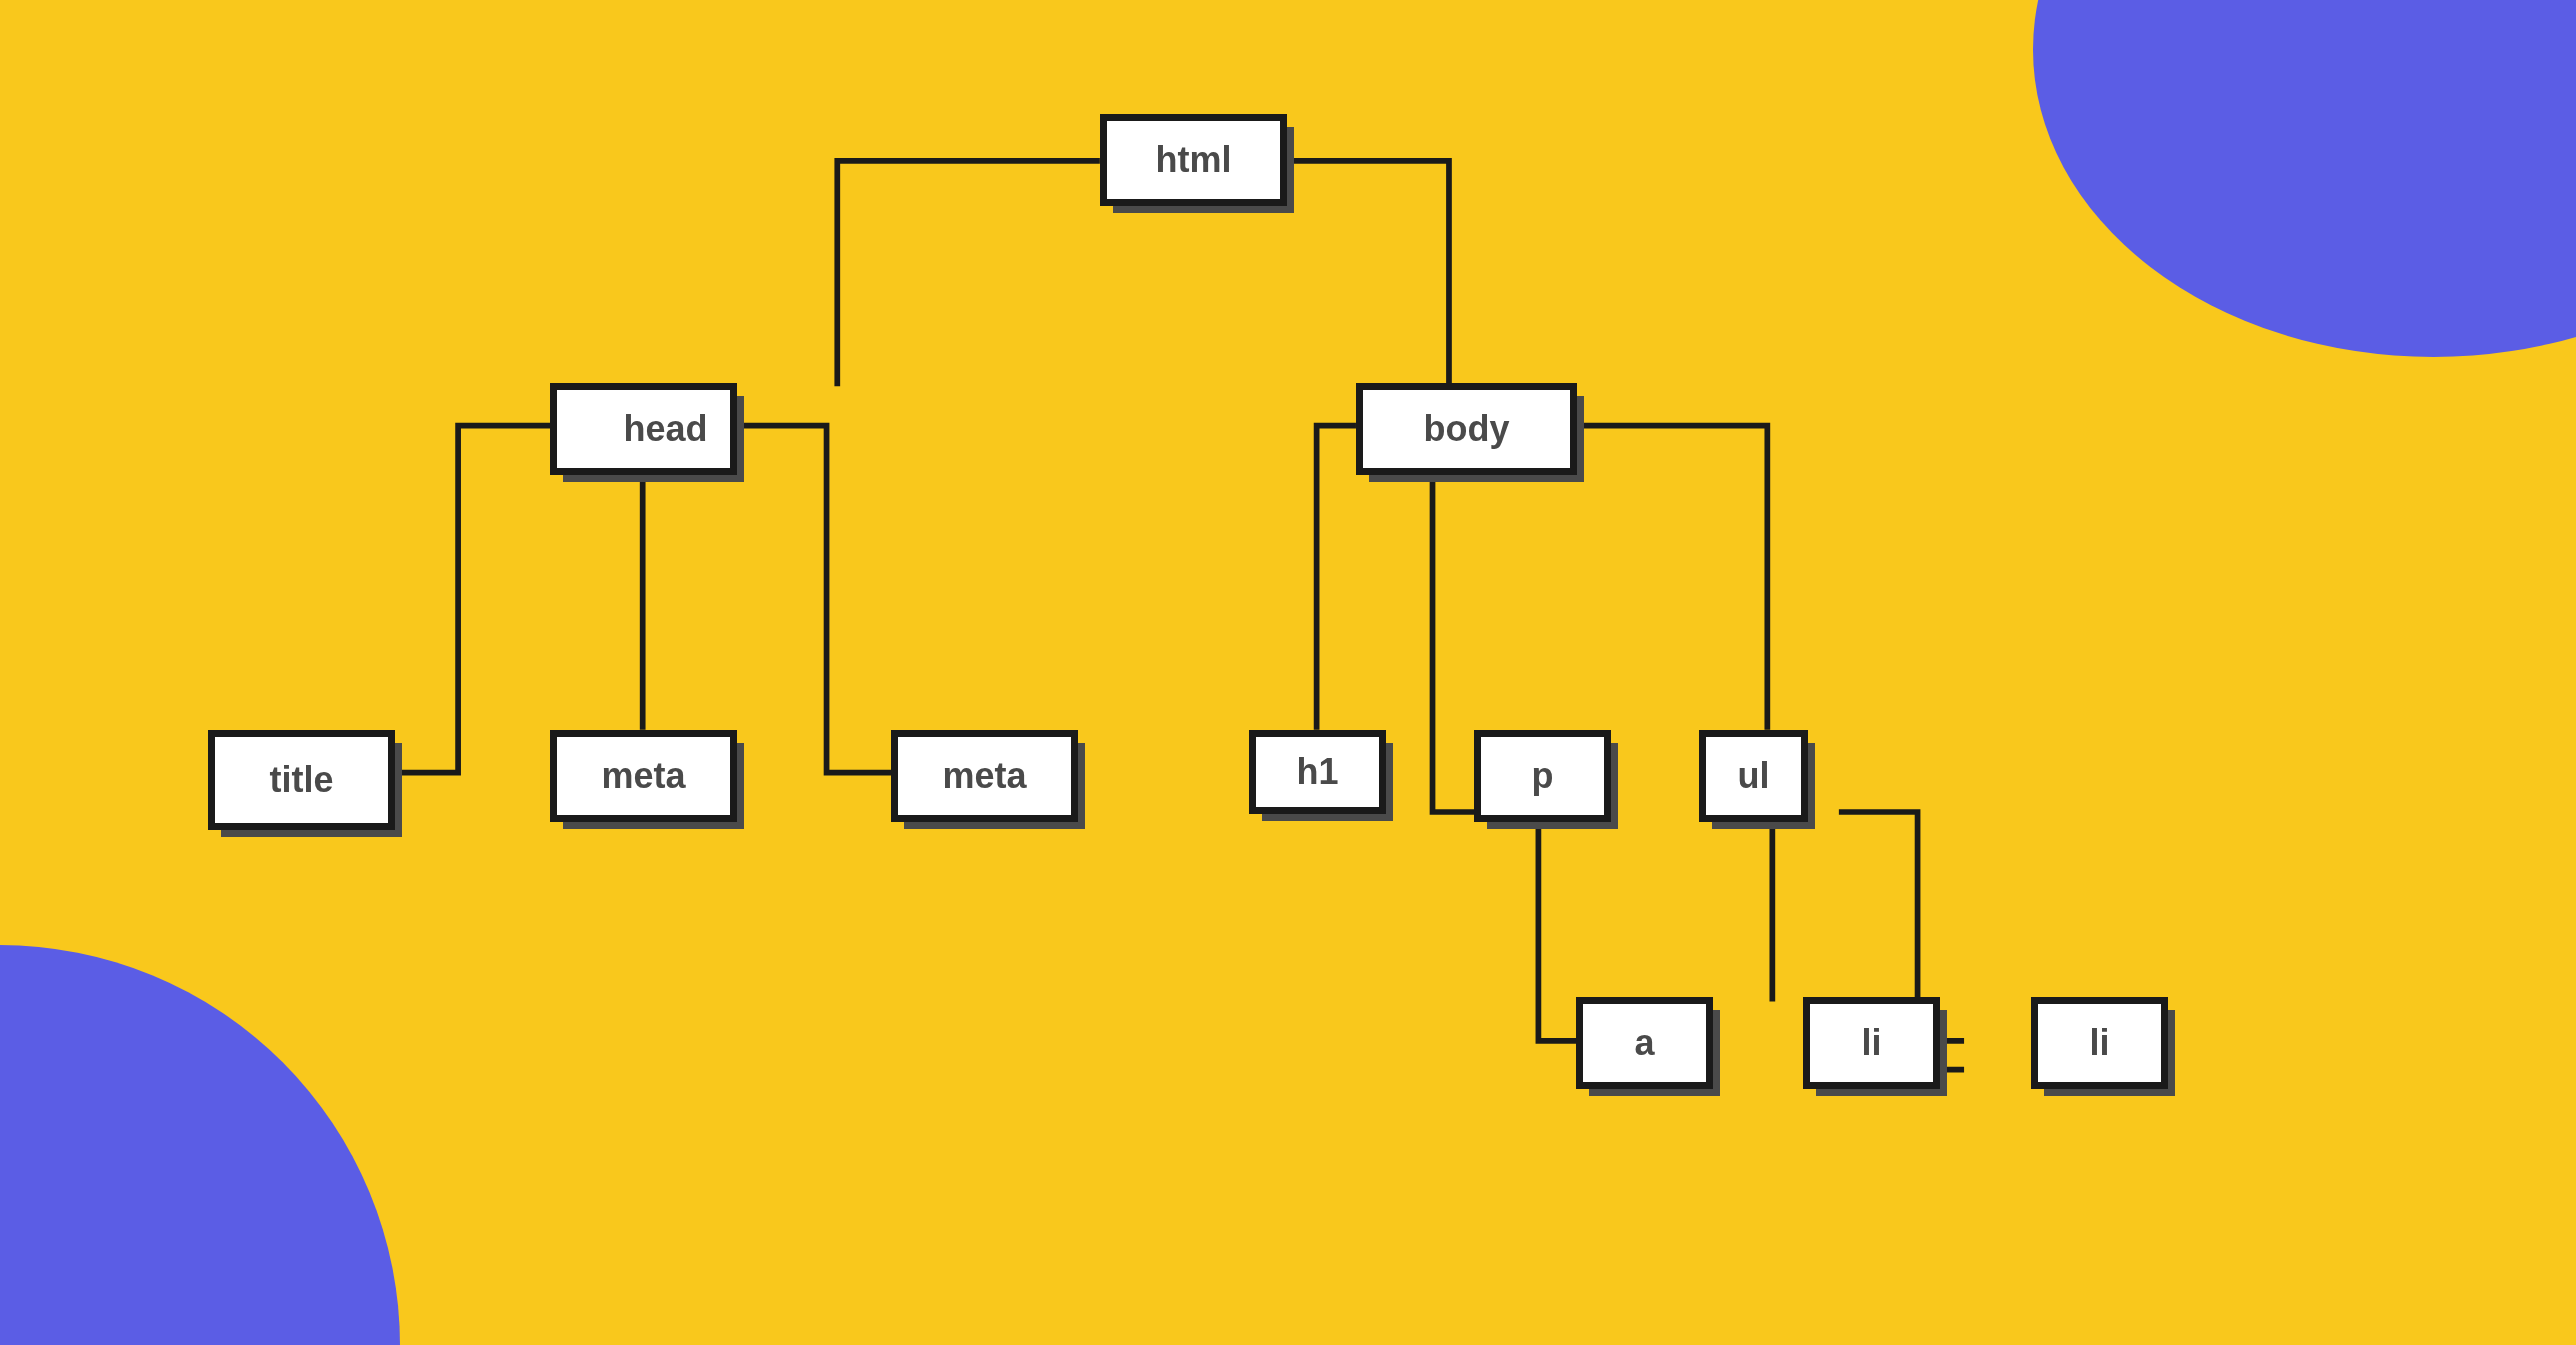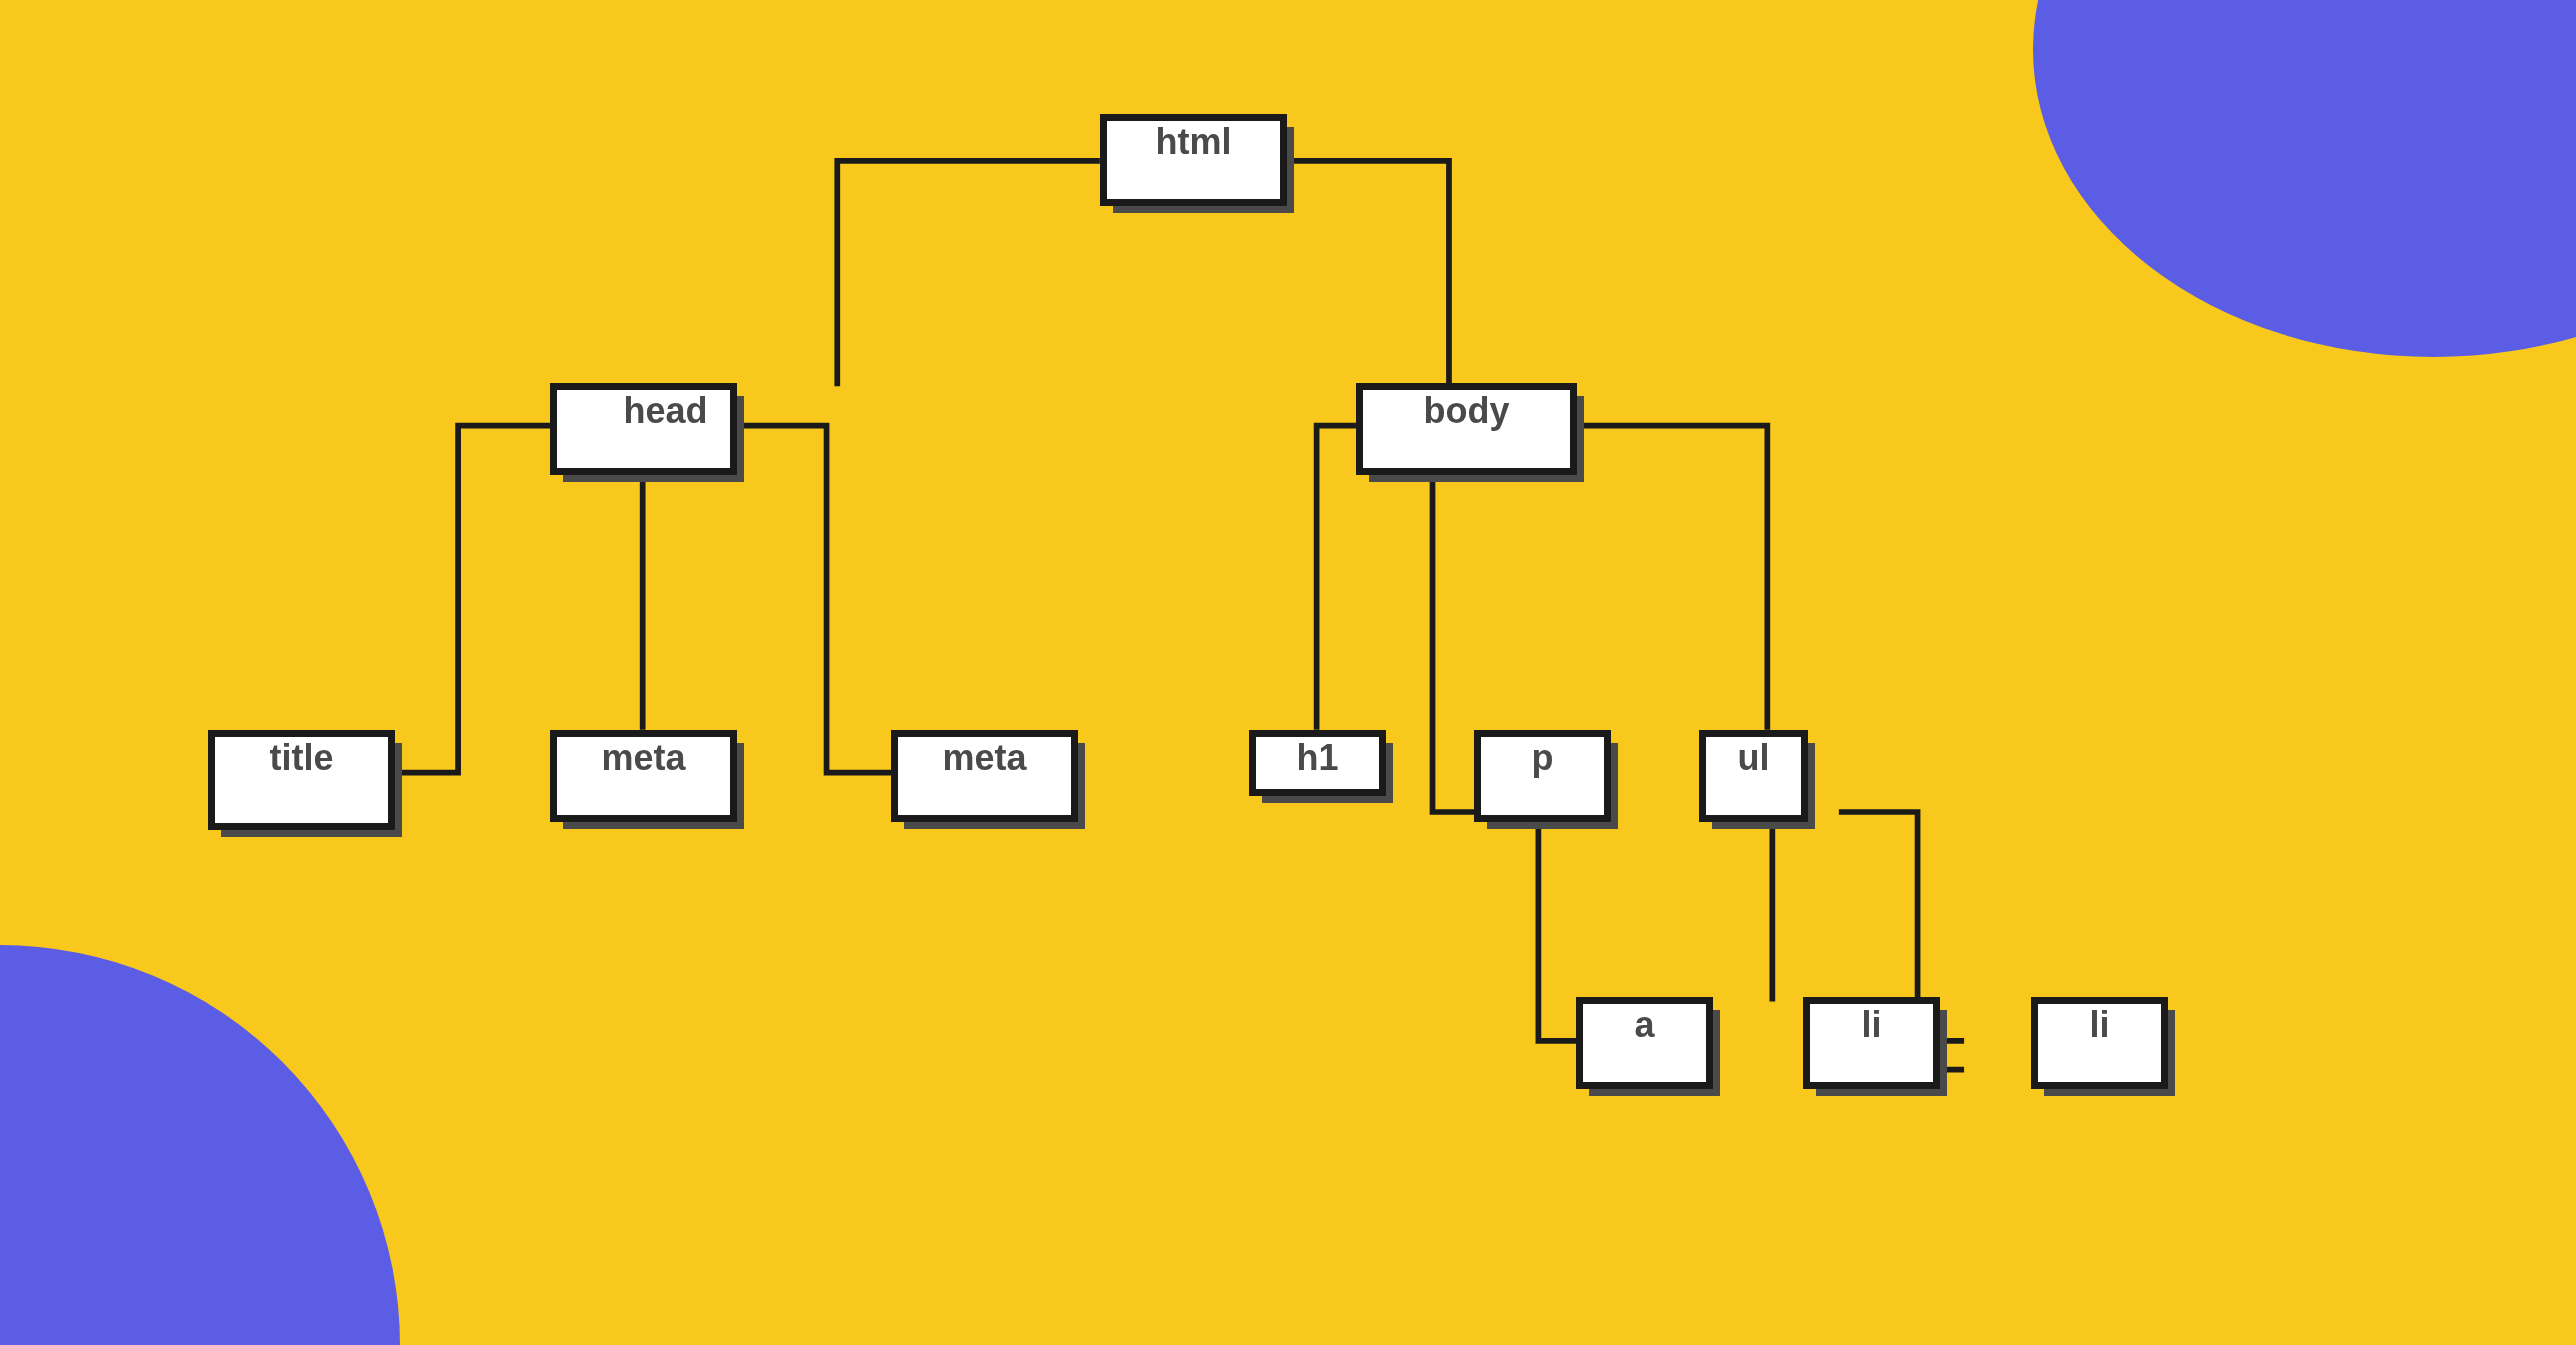--- a/index.html
+++ b/index.html
@@ -31,21 +31,21 @@
       width: 801px;
       height: 801px;
       background: #5b5de5;
       border-radius: 50%;
     }
     .node {
       position: absolute;
       background: #ffffff;
       border: 7.2px solid #1a1a1a;
       display: flex;
-      align-items: flex-start;
+      align-items: center;
       justify-content: center;
     }
     .node::after {
       content: '';
       position: absolute;
       left: 5.7px;
       right: -14.3px;
       top: 5.7px;
       bottom: -14.3px;
       background: #4a4a4a;
@@ -134,21 +134,21 @@
   </div>
 </div>
 
 <div class="node-wrapper" style="left:891px; top:730px;">
   <div class="node" style="width:187px; height:92px;">
     <span class="node-label">meta</span>
   </div>
 </div>
 
 <div class="node-wrapper" style="left:1249px; top:730px;">
-  <div class="node" style="width:137px; height:66px;">
+  <div class="node" style="width:137px; height:84px;">
     <span class="node-label">h1</span>
   </div>
 </div>
 
 <div class="node-wrapper" style="left:1474px; top:730px;">
   <div class="node" style="width:137px; height:92px;">
     <span class="node-label">p</span>
   </div>
 </div>
 

